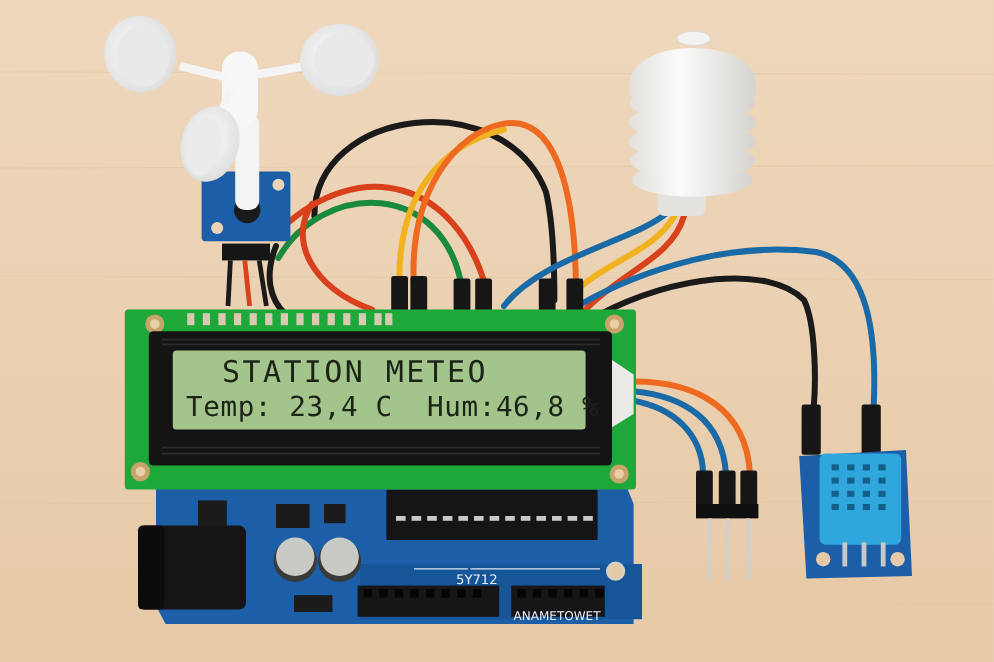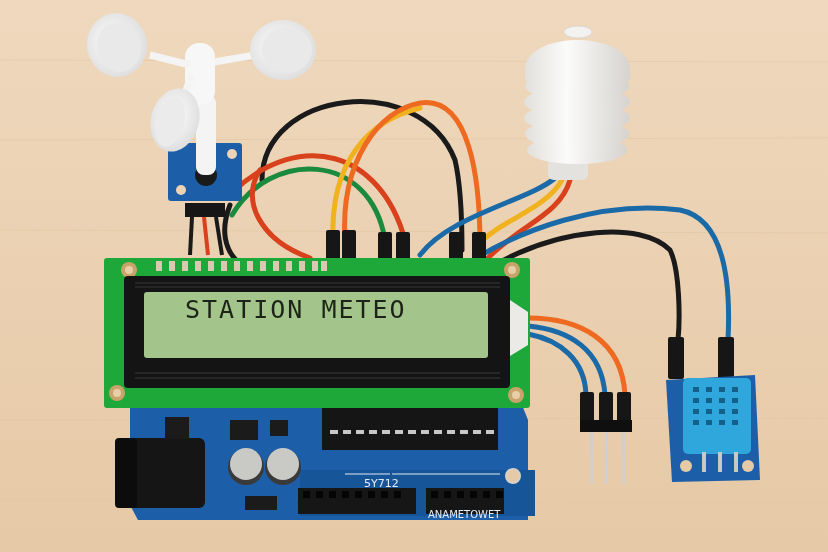--- a/index.html
+++ b/index.html
@@ -276,16 +276,17 @@
         <rect x="702" y="452" width="4" height="20"></rect>
         <rect x="718" y="452" width="4" height="20"></rect>
         <rect x="734" y="452" width="4" height="20"></rect>
       </g>
       <circle cx="686" cy="466" r="6" fill="#e6c9a6"></circle>
       <circle cx="748" cy="466" r="6" fill="#e6c9a6"></circle>
     </g>
   </svg>
 
   <div class="lcd-text lcd-line1">STATION METEO</div>
+  <div class="lcd-text lcd-line2">Temp: 23,4 C  Hum:46,8 %</div>
 
   <div class="silk" style="left:428px; top:461px;margin-top:48px;">ANAMETOWET</div>
-  <div class="silk" style="left:364px; top:477px; font-size:11px;">5Y712</div>
+  <div class="silk" style="left:380px; top:477px; font-size:11px;">5Y712</div>
 </div>
 
 </body></html>

